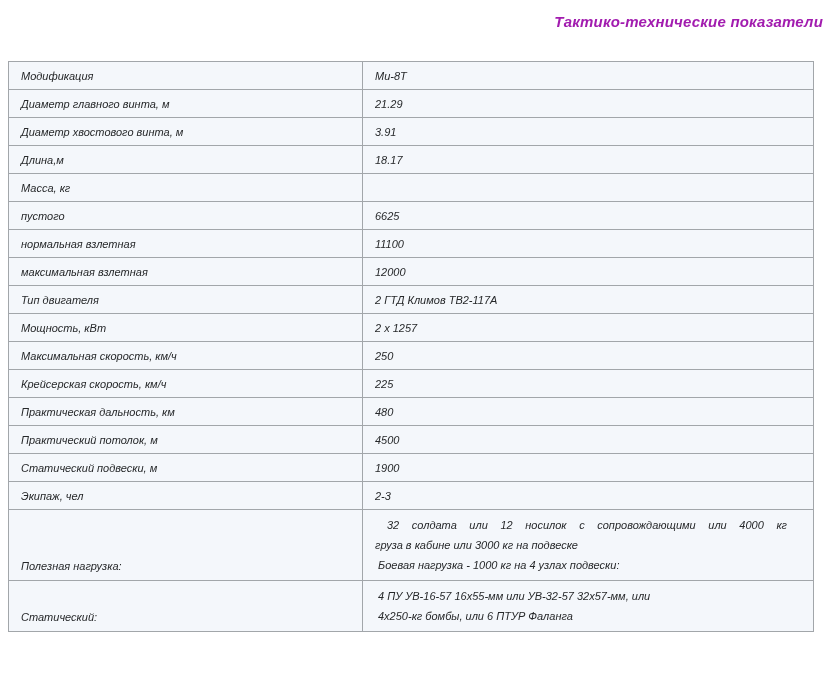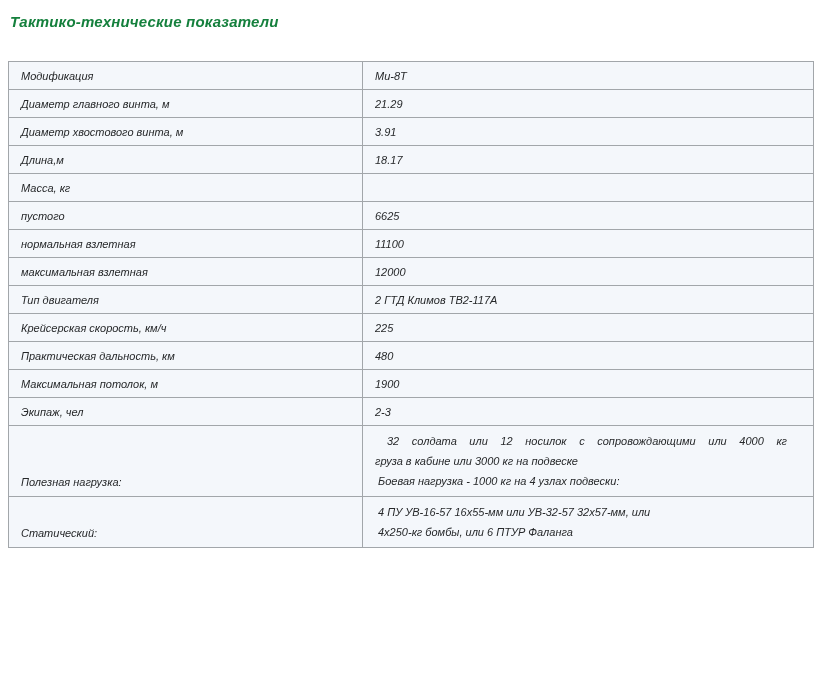--- a/index.html
+++ b/index.html
@@ -9,22 +9,23 @@
     width: 823px;
     height: 684px;
     overflow: hidden;
     font-family: "Liberation Sans", "DejaVu Sans", sans-serif;
   }
   .title {
     margin: 13px 0 0 10px;
     font-size: 15px;
     font-weight: bold;
     font-style: italic;
-    color: #15803d;
+    color: #a21caf;
     letter-spacing: 0.2px;
+    text-align: right;
   }
   table.spec {
     margin: 31px 0 0 8px;
     width: 806px;
     border-collapse: collapse;
     table-layout: fixed;
   }
   table.spec td {
     border: 1px solid #a2a6aa;
     background: #f4f7fb;
@@ -85,29 +86,41 @@
     </tr>
     <tr>
       <td class="c1 sub">максимальная взлетная</td>
       <td class="c2">12000</td>
     </tr>
     <tr>
       <td class="c1">Тип двигателя</td>
       <td class="c2">2 ГТД Климов ТВ2-117А</td>
     </tr>
     <tr>
+      <td class="c1">Мощность, кВт</td>
+      <td class="c2">2 х 1257</td>
+    </tr>
+    <tr>
+      <td class="c1">Максимальная скорость, км/ч</td>
+      <td class="c2">250</td>
+    </tr>
+    <tr>
       <td class="c1">Крейсерская скорость, км/ч</td>
       <td class="c2">225</td>
     </tr>
     <tr>
       <td class="c1">Практическая дальность, км</td>
       <td class="c2">480</td>
     </tr>
     <tr>
-      <td class="c1">Максимальная потолок, м</td>
+      <td class="c1">Практический потолок, м</td>
+      <td class="c2">4500</td>
+    </tr>
+    <tr>
+      <td class="c1">Статический подвески, м</td>
       <td class="c2">1900</td>
     </tr>
     <tr>
       <td class="c1">Экипаж, чел</td>
       <td class="c2">2-3</td>
     </tr>
     <tr>
       <td class="c1 bottom">Полезная нагрузка:</td>
       <td class="c2 multi">
         <div class="vline just">32 солдата или 12 носилок с сопровождающими или 4000 кг</div>

